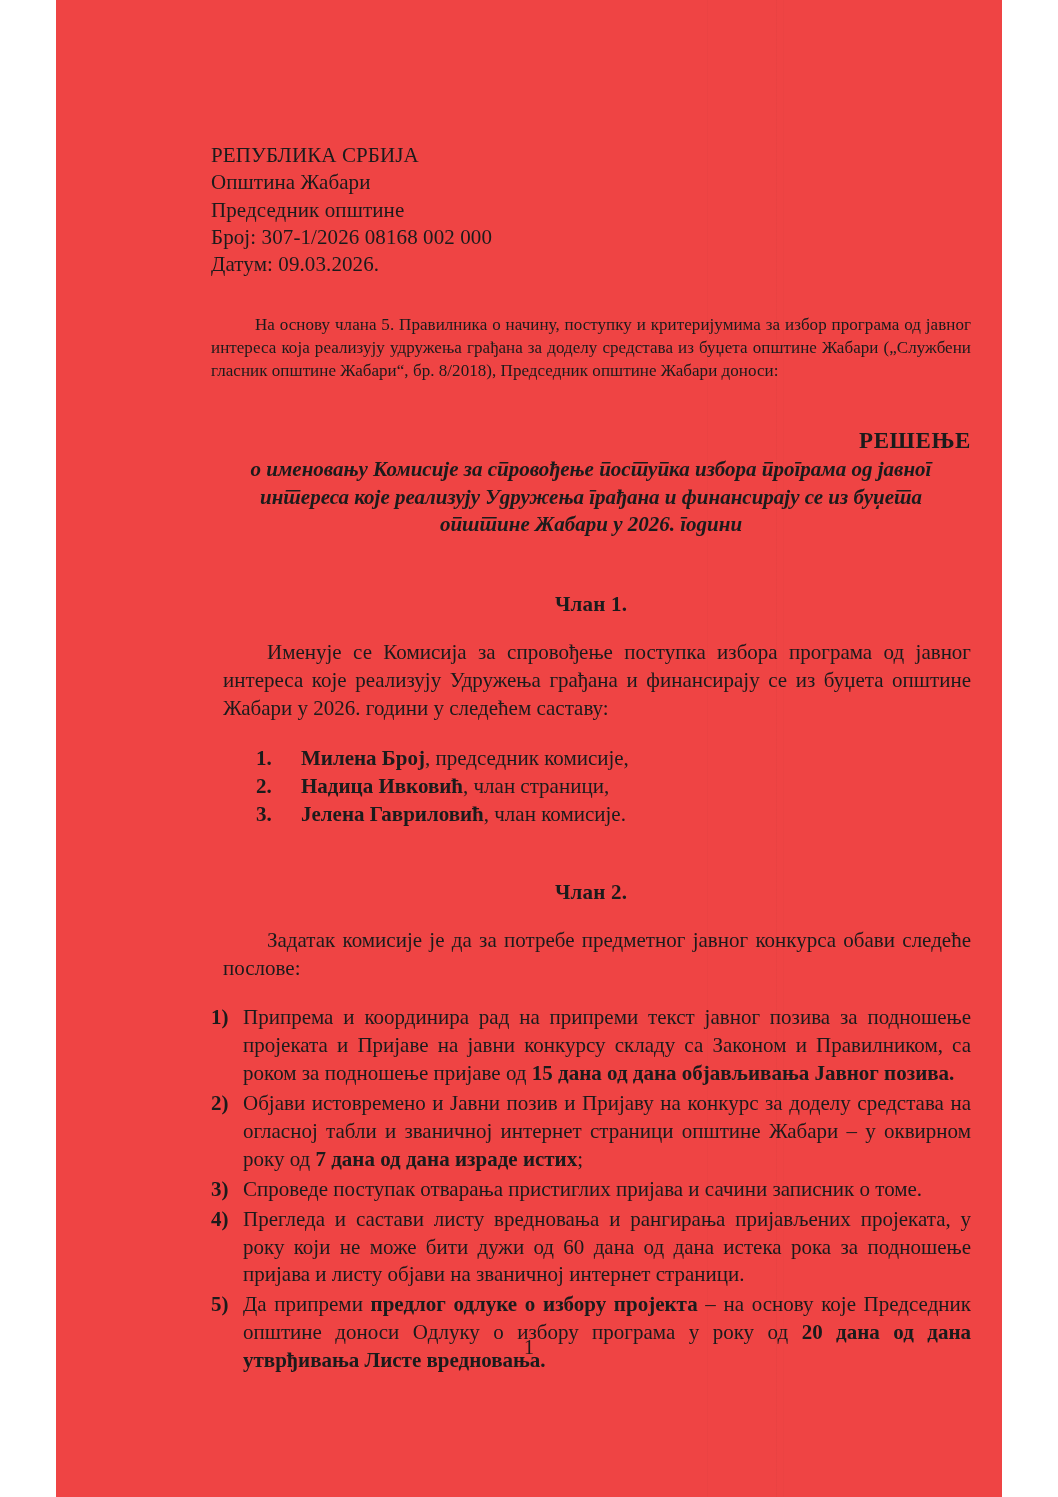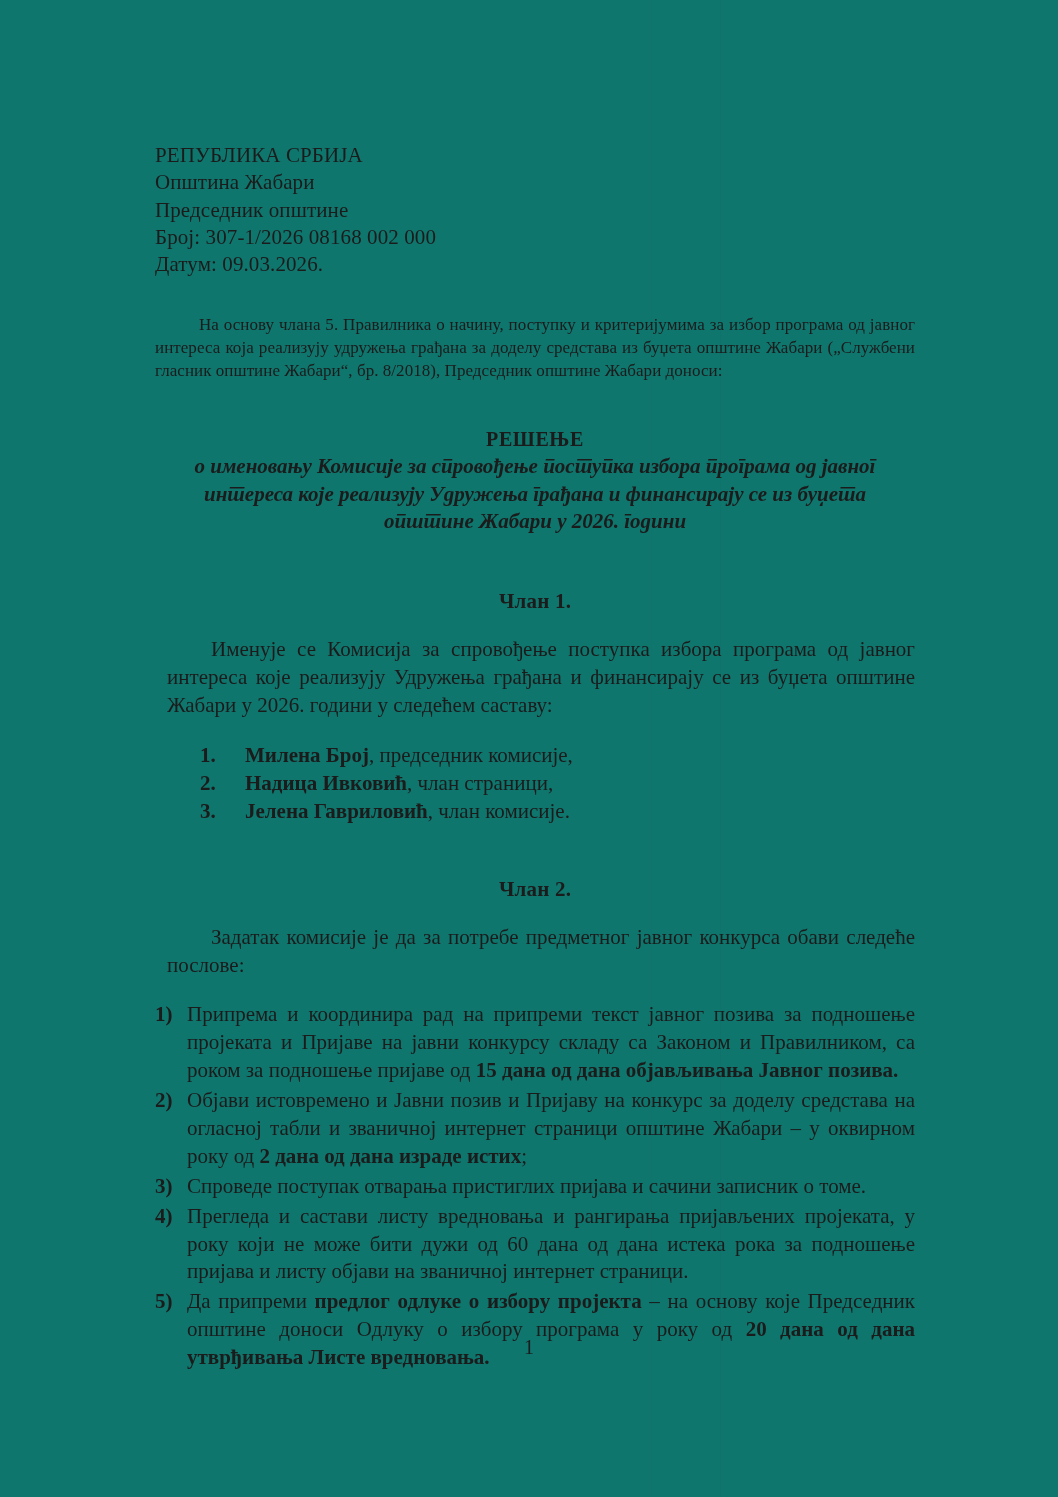--- a/index.html
+++ b/index.html
@@ -3,24 +3,24 @@
 <meta charset="utf-8">
 <title>Решење — Општина Жабари</title>
 <style>
   html, body {
     margin: 0;
     padding: 0;
     background: #ffffff;
   }
   .page {
     position: relative;
-    width: 1058px;
+    width: 946px;
     height: 1497px;
     margin: 0 auto;
-    background: #0f766e;
+    background: #ef4444;
     overflow: hidden;
     font-family: "Liberation Serif", "DejaVu Serif", serif;
     color: #1b1b1b;
   }
   
   .scan-streaks {
     position: absolute;
     inset: 0;
     pointer-events: none;
     background:
@@ -55,22 +55,23 @@
     letter-spacing: 0.05px;
   }
 
   
   .decision-head {
     margin-top: 46px;
     text-align: center;
     font-weight: bold;
   }
   .decision-head .doc-kind {
-    font-size: 20px;
+    font-size: 23px;
     letter-spacing: 0.6px;
+    text-align: right;
   }
   .decision-head .doc-subject {
     font-size: 21px;
     line-height: 1.30;
     margin-top: 2px;
     padding: 0 8px;
     font-style: italic;
   }
 
   
@@ -189,21 +190,21 @@
     <div class="article-heading art2-heading">Члан 2.</div>
     <p class="article-body">Задатак комисије је да за потребе предметног јавног конкурса обави следеће послове:</p>
 
     <ol class="duties">
       <li>
         <span class="marker">1)</span>
         <span class="duty-text"><span>Припрема и координира рад на припреми текст јавног позива за подношење пројеката и Пријаве на јавни конкурсу складу са Законом и Правилником, са роком за подношење пријаве од </span><b class="em">15 дана од дана објављивања Јавног позива.</b><span></span></span>
       </li>
       <li>
         <span class="marker">2)</span>
-        <span class="duty-text"><span>Објави истовремено и Јавни позив и Пријаву на конкурс за доделу средстава на огласној табли и званичној интернет страници општине Жабари – у оквирном року од </span><b class="em">2 дана од дана израде истих</b><span>;</span></span>
+        <span class="duty-text"><span>Објави истовремено и Јавни позив и Пријаву на конкурс за доделу средстава на огласној табли и званичној интернет страници општине Жабари – у оквирном року од </span><b class="em">7 дана од дана израде истих</b><span>;</span></span>
       </li>
       <li>
         <span class="marker">3)</span>
         <span class="duty-text"><span>Спроведе поступак отварања пристиглих пријава и сачини записник о томе.</span></span>
       </li>
       <li>
         <span class="marker">4)</span>
         <span class="duty-text"><span>Прегледа и састави листу вредновања и рангирања пријављених пројеката, у року који не може бити дужи од 60 дана од дана истека рока за подношење пријава и листу објави на званичној интернет страници.</span></span>
       </li>
       <li>

